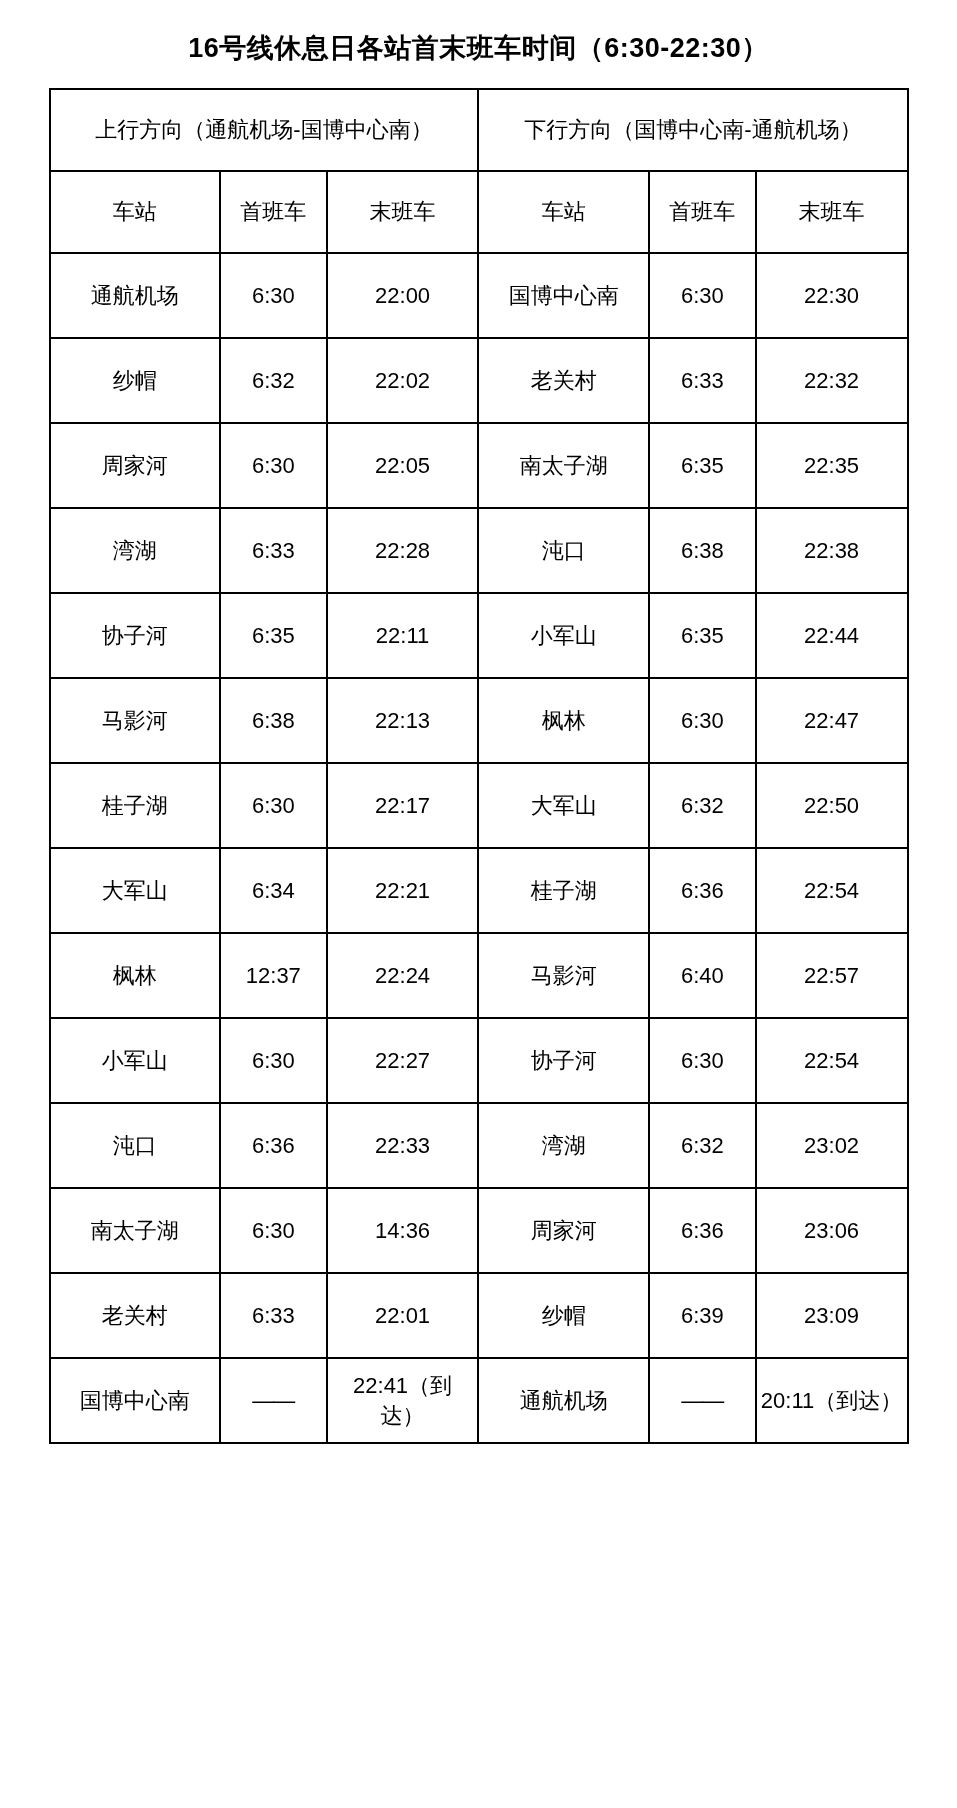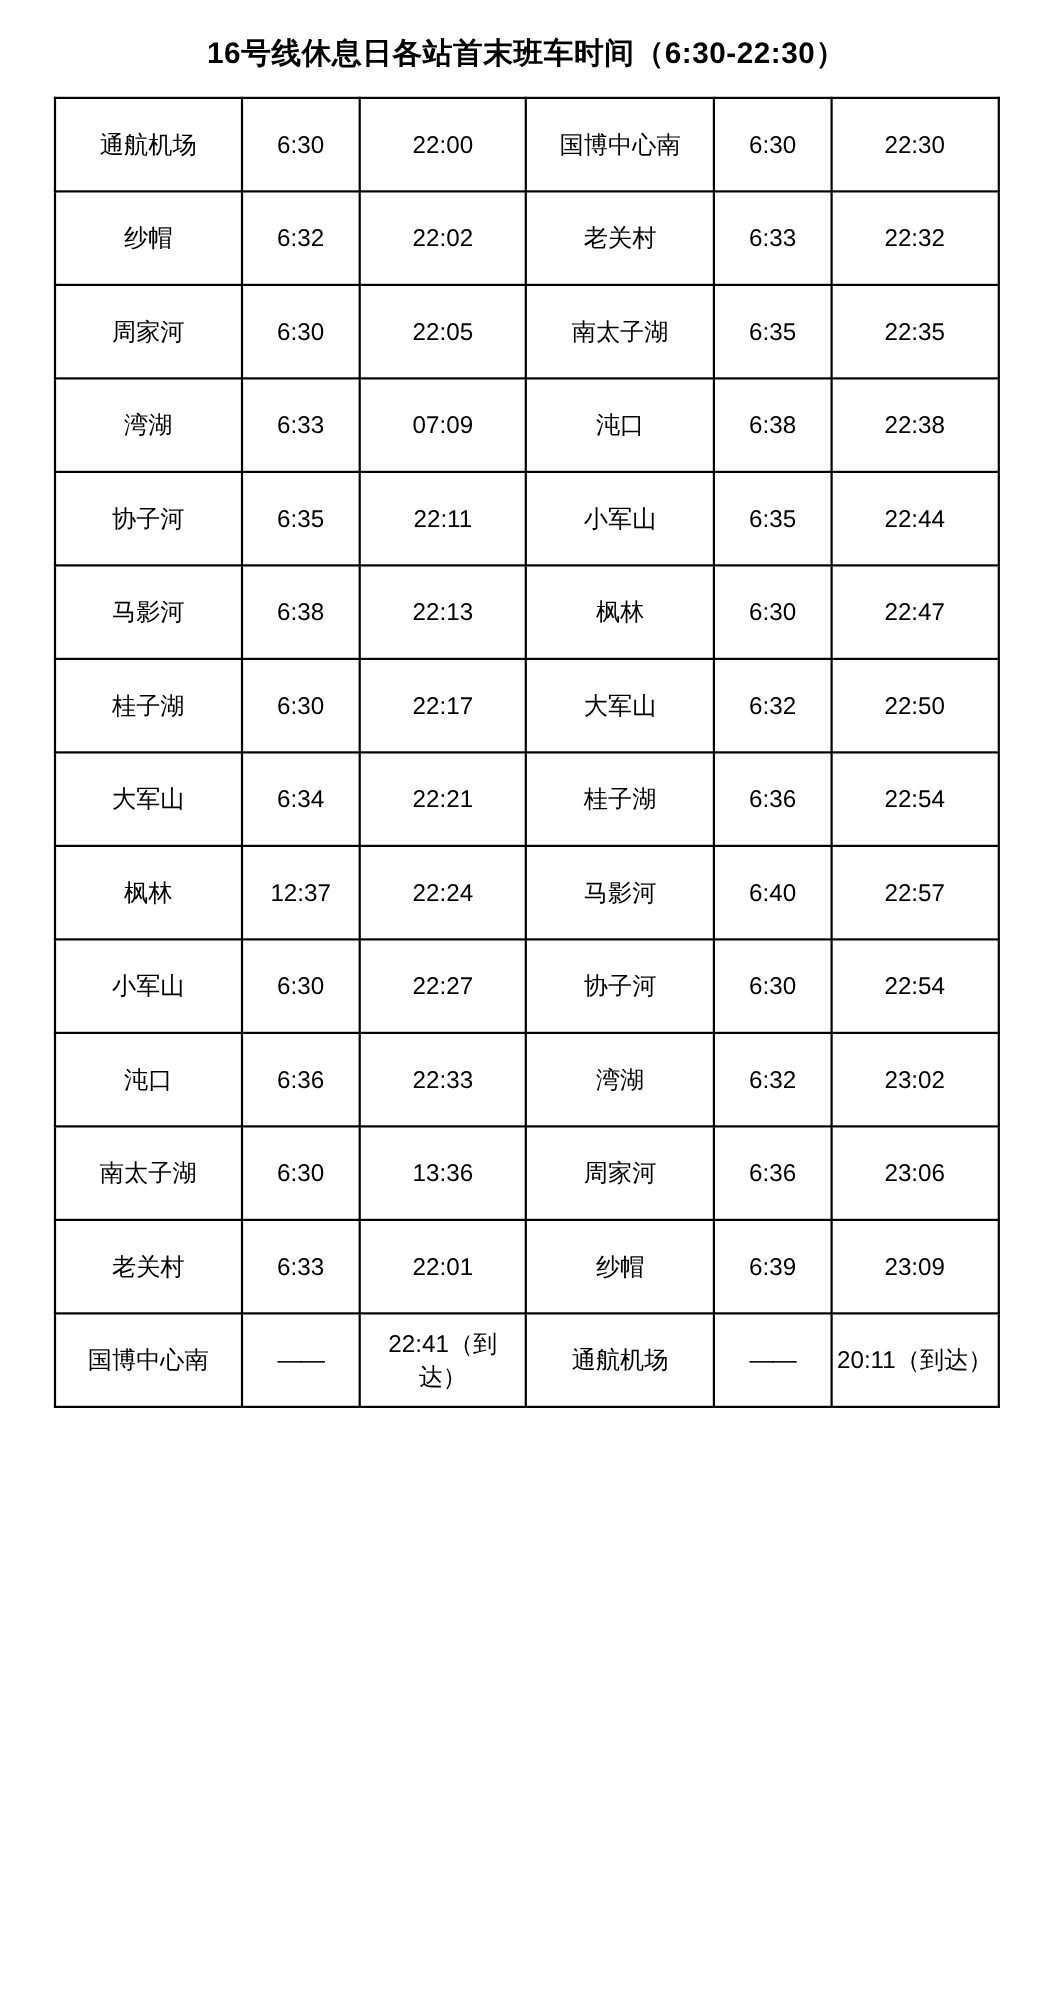--- a/index.html
+++ b/index.html
@@ -89,20 +89,32 @@
     <table class="schedule">
       <colgroup>
         <col class="c-station">
           <col class="c-first">
           <col class="c-last">
         <col class="c-station">
           <col class="c-first">
           <col class="c-last">
       </colgroup>
       <tbody>
+        <tr>
+          <td class="dir-cell" colspan="3">上行方向（通航机场-国博中心南）</td>
+          <td class="dir-cell" colspan="3">下行方向（国博中心南-通航机场）</td>
+        </tr>
+        <tr>
+          <td class="head-cell">车站</td>
+          <td class="head-cell">首班车</td>
+          <td class="head-cell">末班车</td>
+          <td class="head-cell">车站</td>
+          <td class="head-cell">首班车</td>
+          <td class="head-cell">末班车</td>
+        </tr>
 
         <tr>
           <td class="body-cell station">通航机场</td>
           <td class="body-cell time">6:30</td>
           <td class="body-cell time">22:00</td>
           <td class="body-cell station">国博中心南</td>
           <td class="body-cell time">6:30</td>
           <td class="body-cell time">22:30</td>
         </tr>
         <tr>
@@ -117,21 +129,21 @@
           <td class="body-cell station">周家河</td>
           <td class="body-cell time">6:30</td>
           <td class="body-cell time">22:05</td>
           <td class="body-cell station">南太子湖</td>
           <td class="body-cell time">6:35</td>
           <td class="body-cell time">22:35</td>
         </tr>
         <tr>
           <td class="body-cell station">湾湖</td>
           <td class="body-cell time">6:33</td>
-          <td class="body-cell time">07:09</td>
+          <td class="body-cell time">22:28</td>
           <td class="body-cell station">沌口</td>
           <td class="body-cell time">6:38</td>
           <td class="body-cell time">22:38</td>
         </tr>
         <tr>
           <td class="body-cell station">协子河</td>
           <td class="body-cell time">6:35</td>
           <td class="body-cell time">22:11</td>
           <td class="body-cell station">小军山</td>
           <td class="body-cell time">6:35</td>
@@ -181,21 +193,21 @@
           <td class="body-cell station">沌口</td>
           <td class="body-cell time">6:36</td>
           <td class="body-cell time">22:33</td>
           <td class="body-cell station">湾湖</td>
           <td class="body-cell time">6:32</td>
           <td class="body-cell time">23:02</td>
         </tr>
         <tr>
           <td class="body-cell station">南太子湖</td>
           <td class="body-cell time">6:30</td>
-          <td class="body-cell time">13:36</td>
+          <td class="body-cell time">14:36</td>
           <td class="body-cell station">周家河</td>
           <td class="body-cell time">6:36</td>
           <td class="body-cell time">23:06</td>
         </tr>
         <tr>
           <td class="body-cell station">老关村</td>
           <td class="body-cell time">6:33</td>
           <td class="body-cell time">22:01</td>
           <td class="body-cell station">纱帽</td>
           <td class="body-cell time">6:39</td>

